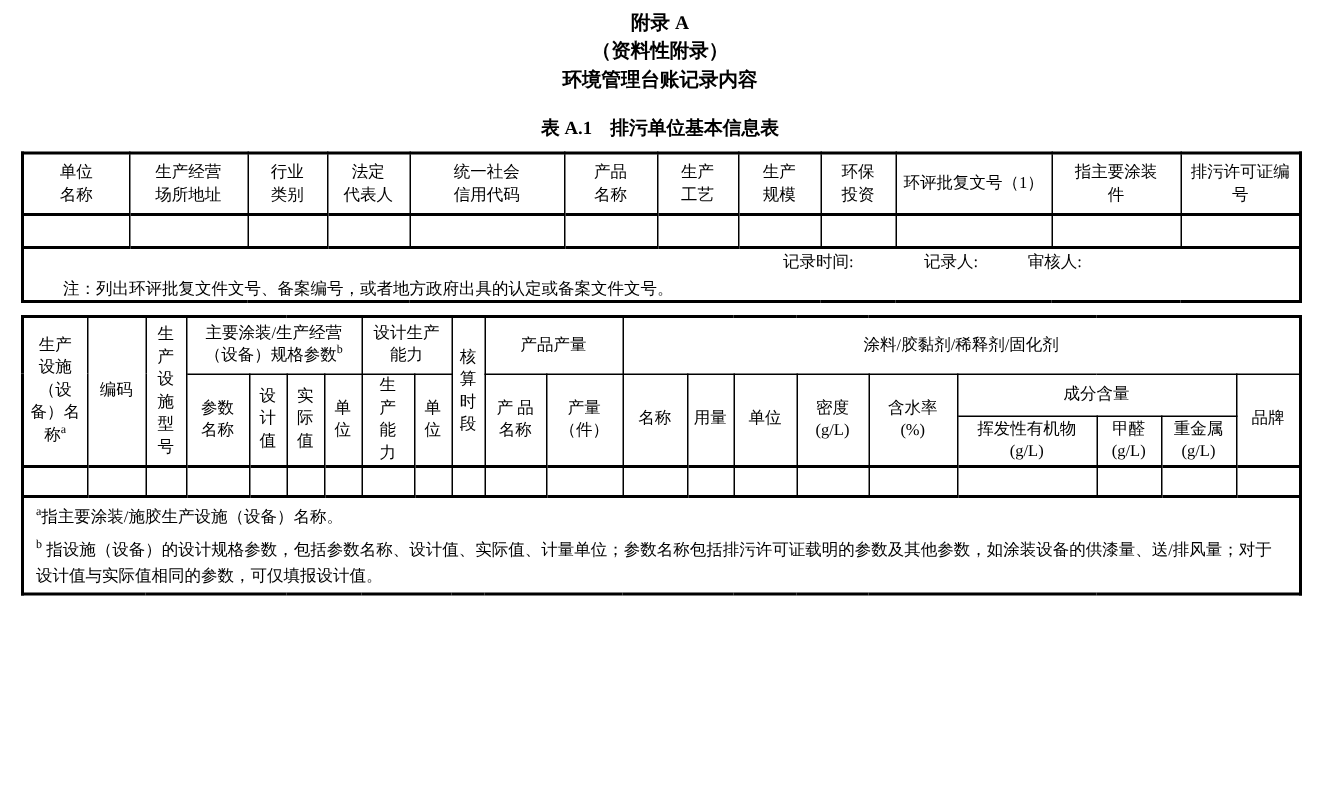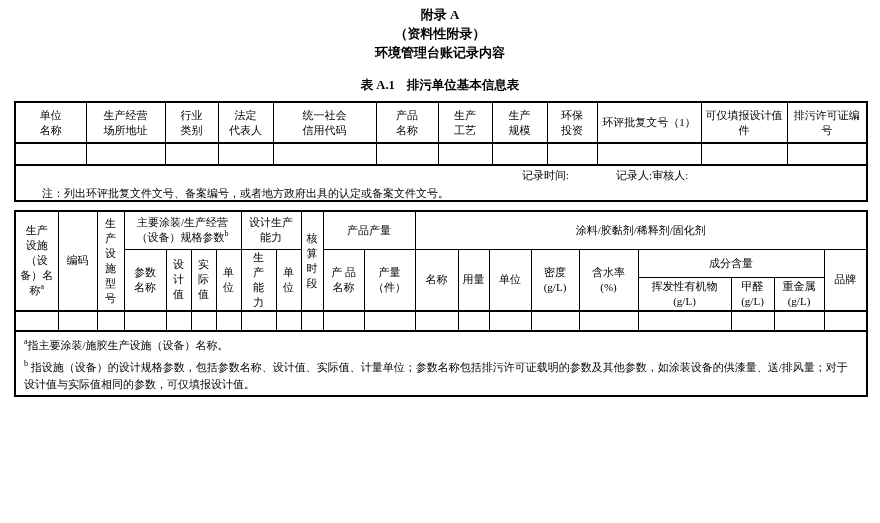--- a/index.html
+++ b/index.html
@@ -29,21 +29,21 @@
   }
   
   .a1 { margin-top: 9px; }
   .a1 tr.hdr { height: 41px; }
   .a1 tr.hdr th { line-height: 15px; }
   .a1 tr.data { height: 22px; }
   .a1 tr.data td { border-top: 2px solid #000; border-bottom: 2px solid #000; }
   .a1 .noteCell { height: 34px; text-align: left; vertical-align: top; white-space: normal; padding: 0; }
   .record-line { display: flex; padding-left: 506px; margin-top: 3px; font-size: 11px; line-height: 13px; }
   .record-line .lbl1 { margin-right: 47px; }
-  .record-line .lbl2 { }
+  .record-line .lbl2 { margin-right: 33px; }
   .a1-note { padding-left: 26px; margin-top: 5px; font-size: 11px; line-height: 13px; font-family: Liberation Serif, serif; }
 
   
   .a2 { margin-top: 8px; }
   .a2 th { line-height: 15px; }
   .a2 tr.r1 { height: 38px; }
   .a2 tr.r2 { height: 28px; }
   .a2 tr.r3 { height: 32px; }
   .a2 tr.data { height: 20px; }
   .a2 tr.data td { border-top: 2px solid #000; border-bottom: 2px solid #000; }
@@ -98,21 +98,21 @@
 信用代码</th>
       <th>产品
 名称</th>
       <th>生产
 工艺</th>
       <th>生产
 规模</th>
       <th>环保
 投资</th>
       <th>环评批复文号（1）</th>
-      <th>可仅填报设计值
+      <th>指主要涂装
 件</th>
       <th>排污许可证编
 号</th>
     </tr>
     <tr class="data">
       <td></td>
       <td></td>
       <td></td>
       <td></td>
       <td></td>

